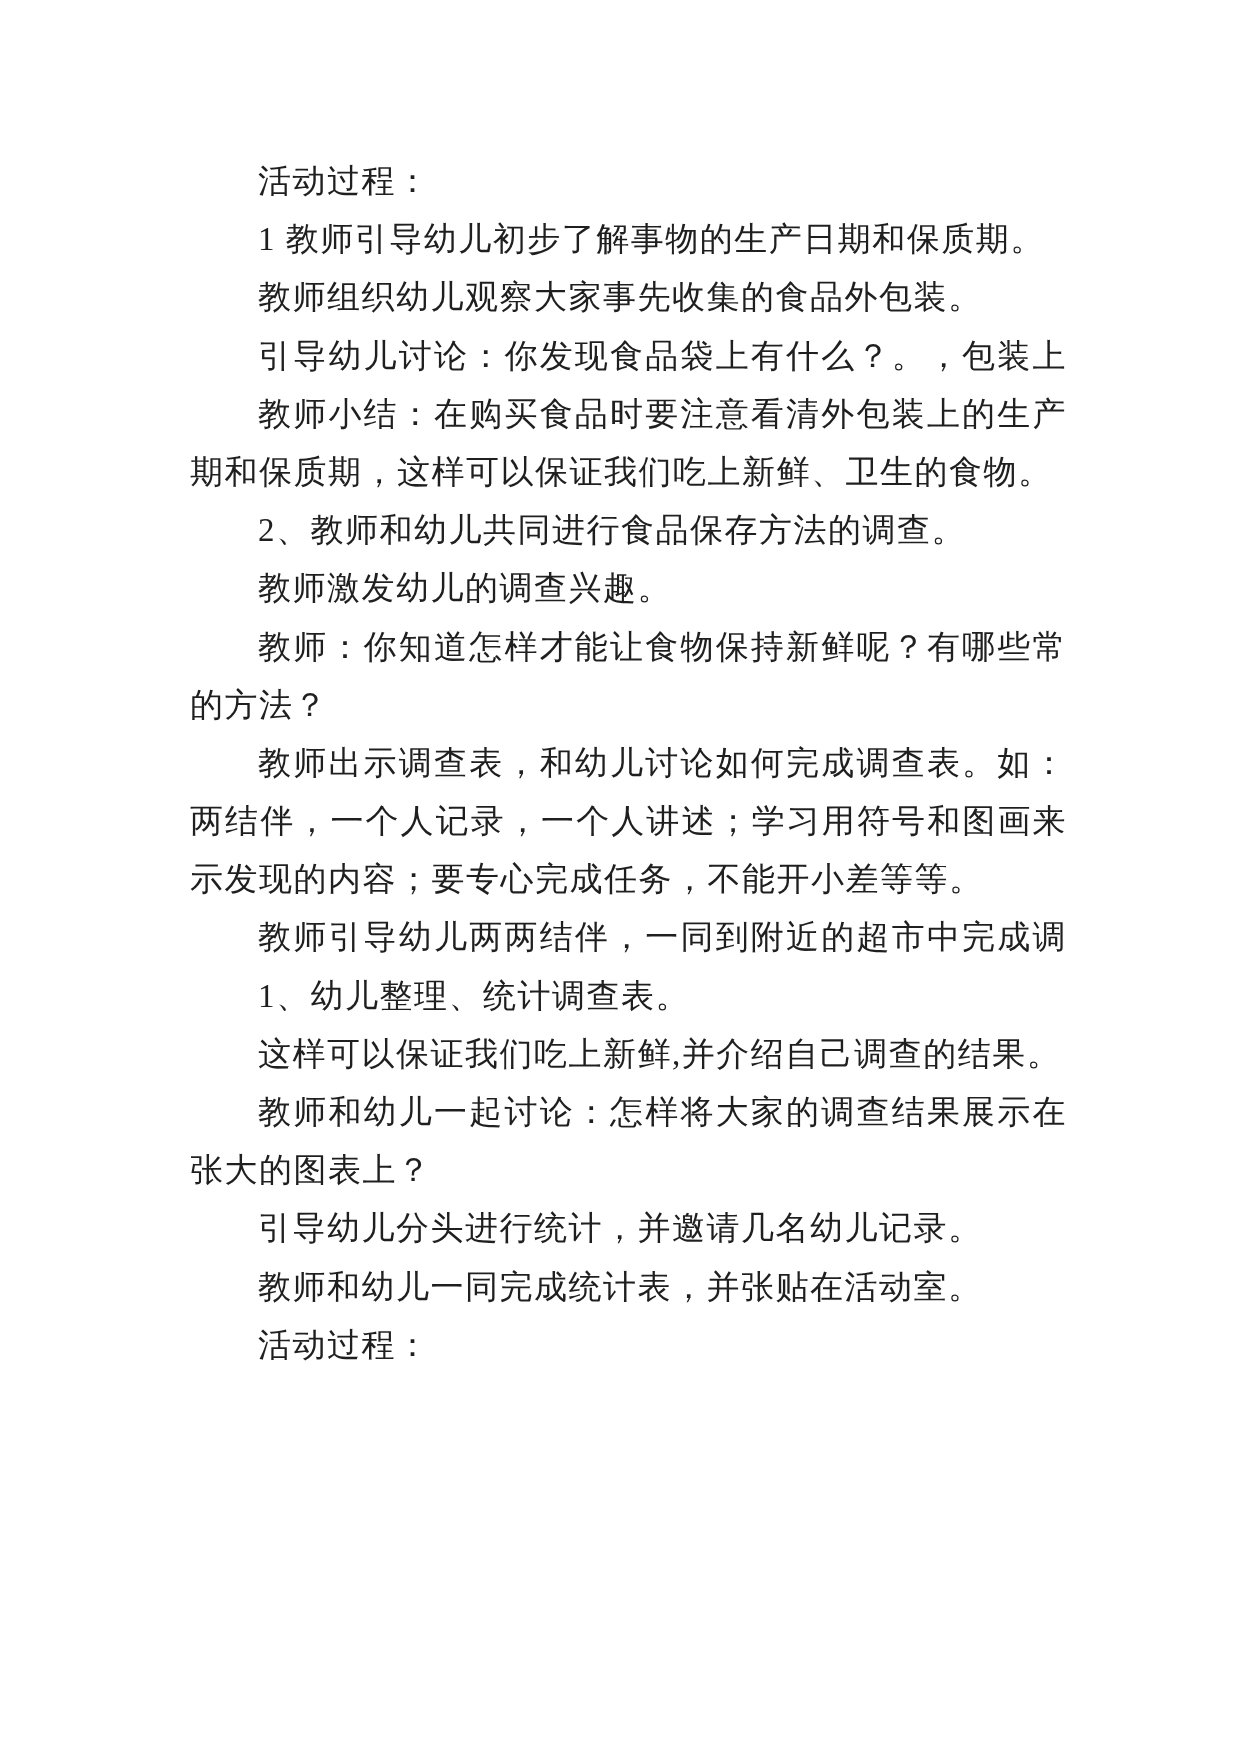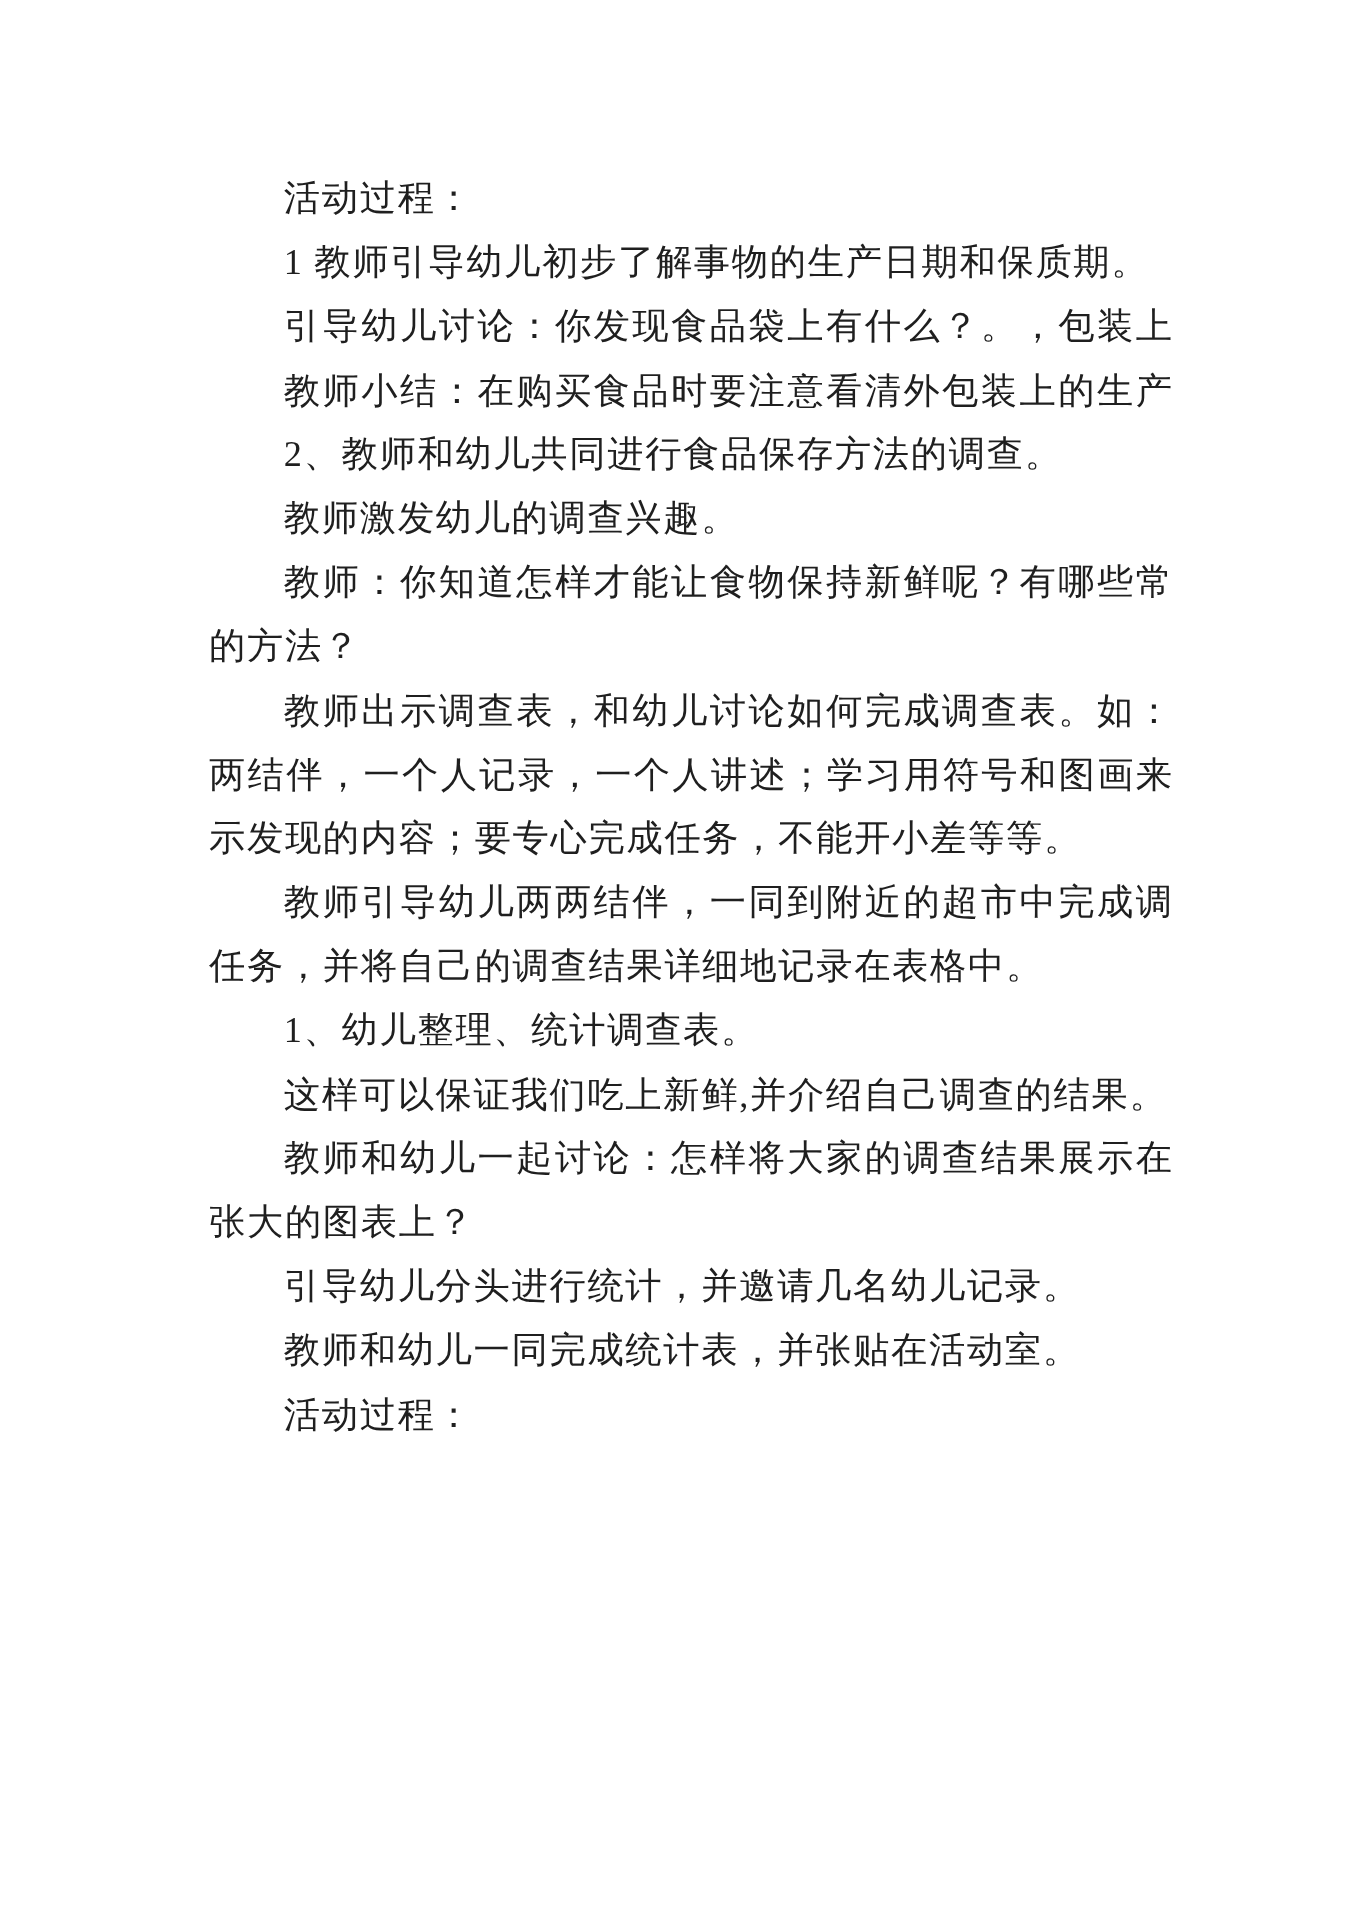--- a/index.html
+++ b/index.html
@@ -41,31 +41,32 @@
     overflow: hidden;
   }
 </style>
 </head>
 <body>
 
 <div class="page">
   <div class="textblock">
       <div class="line indent">活动过程：</div>
       <div class="line indent">1 教师引导幼儿初步了解事物的生产日期和保质期。</div>
+      <div class="line indent">教师组织幼儿观察大家事先收集的食品外包装。</div>
       <div class="line indent fill">引导幼儿讨论：你发现食品袋上有什么？。，包装上为</div>
       <div class="line indent fill">教师小结：在购买食品时要注意看清外包装上的生产日</div>
+      <div class="line">期和保质期，这样可以保证我们吃上新鲜、卫生的食物。</div>
       <div class="line indent">2、教师和幼儿共同进行食品保存方法的调查。</div>
       <div class="line indent">教师激发幼儿的调查兴趣。</div>
       <div class="line indent fill">教师：你知道怎样才能让食物保持新鲜呢？有哪些常见</div>
       <div class="line">的方法？</div>
       <div class="line indent fill">教师出示调查表，和幼儿讨论如何完成调查表。如：两</div>
       <div class="line fill">两结伴，一个人记录，一个人讲述；学习用符号和图画来表</div>
       <div class="line">示发现的内容；要专心完成任务，不能开小差等等。</div>
       <div class="line indent fill">教师引导幼儿两两结伴，一同到附近的超市中完成调查</div>
-      <div class="line">任务，并将自己的调查结果详细地记录在表格中。</div>
       <div class="line indent">1、幼儿整理、统计调查表。</div>
       <div class="line indent">这样可以保证我们吃上新鲜,并介绍自己调查的结果。</div>
       <div class="line indent fill">教师和幼儿一起讨论：怎样将大家的调查结果展示在一</div>
       <div class="line">张大的图表上？</div>
       <div class="line indent">引导幼儿分头进行统计，并邀请几名幼儿记录。</div>
       <div class="line indent">教师和幼儿一同完成统计表，并张贴在活动室。</div>
       <div class="line indent">活动过程：</div>
     </div>
 </div>
 

